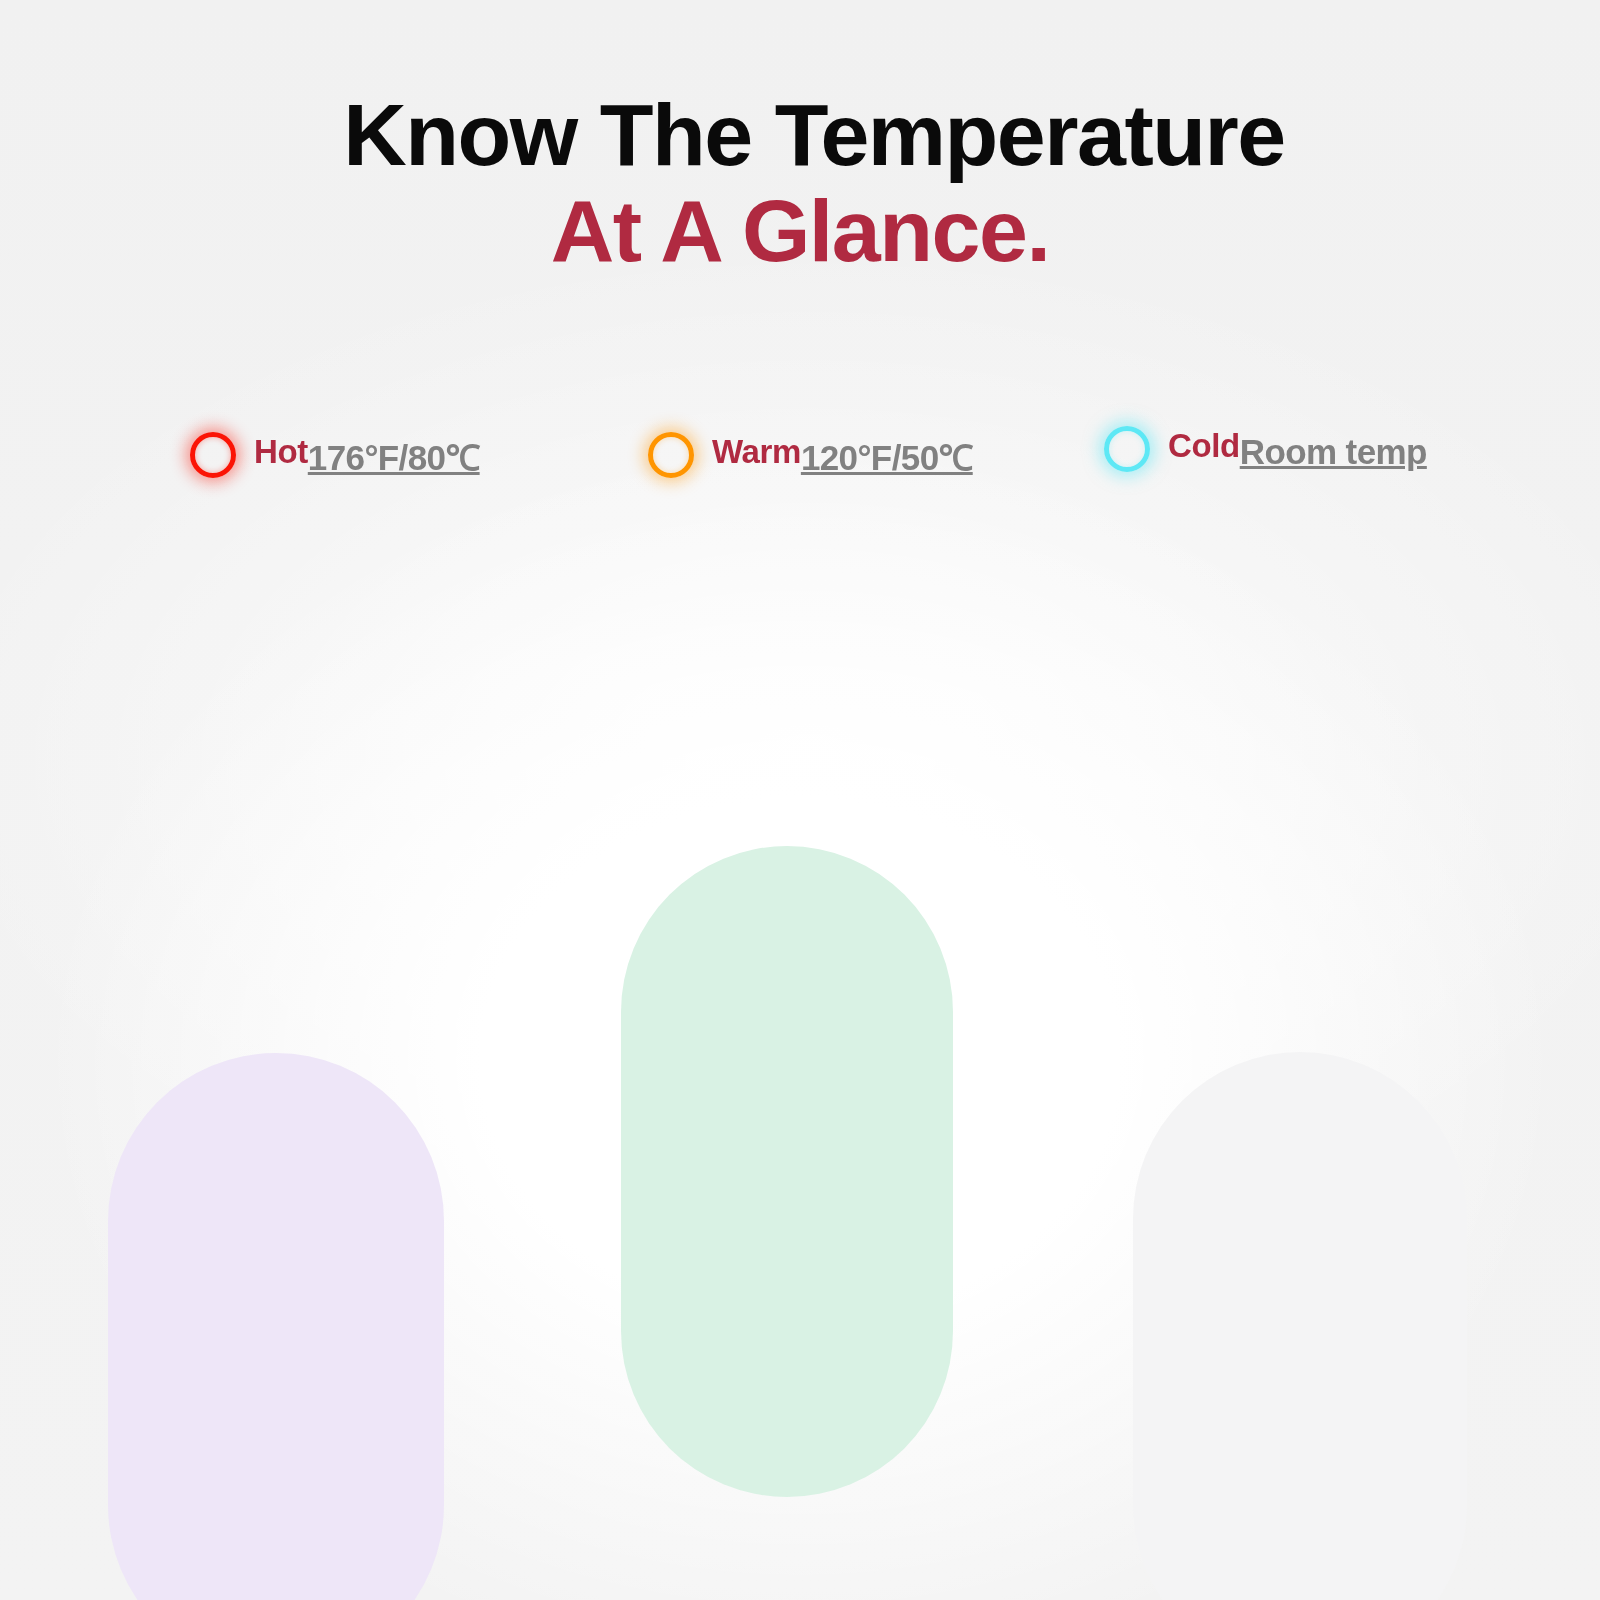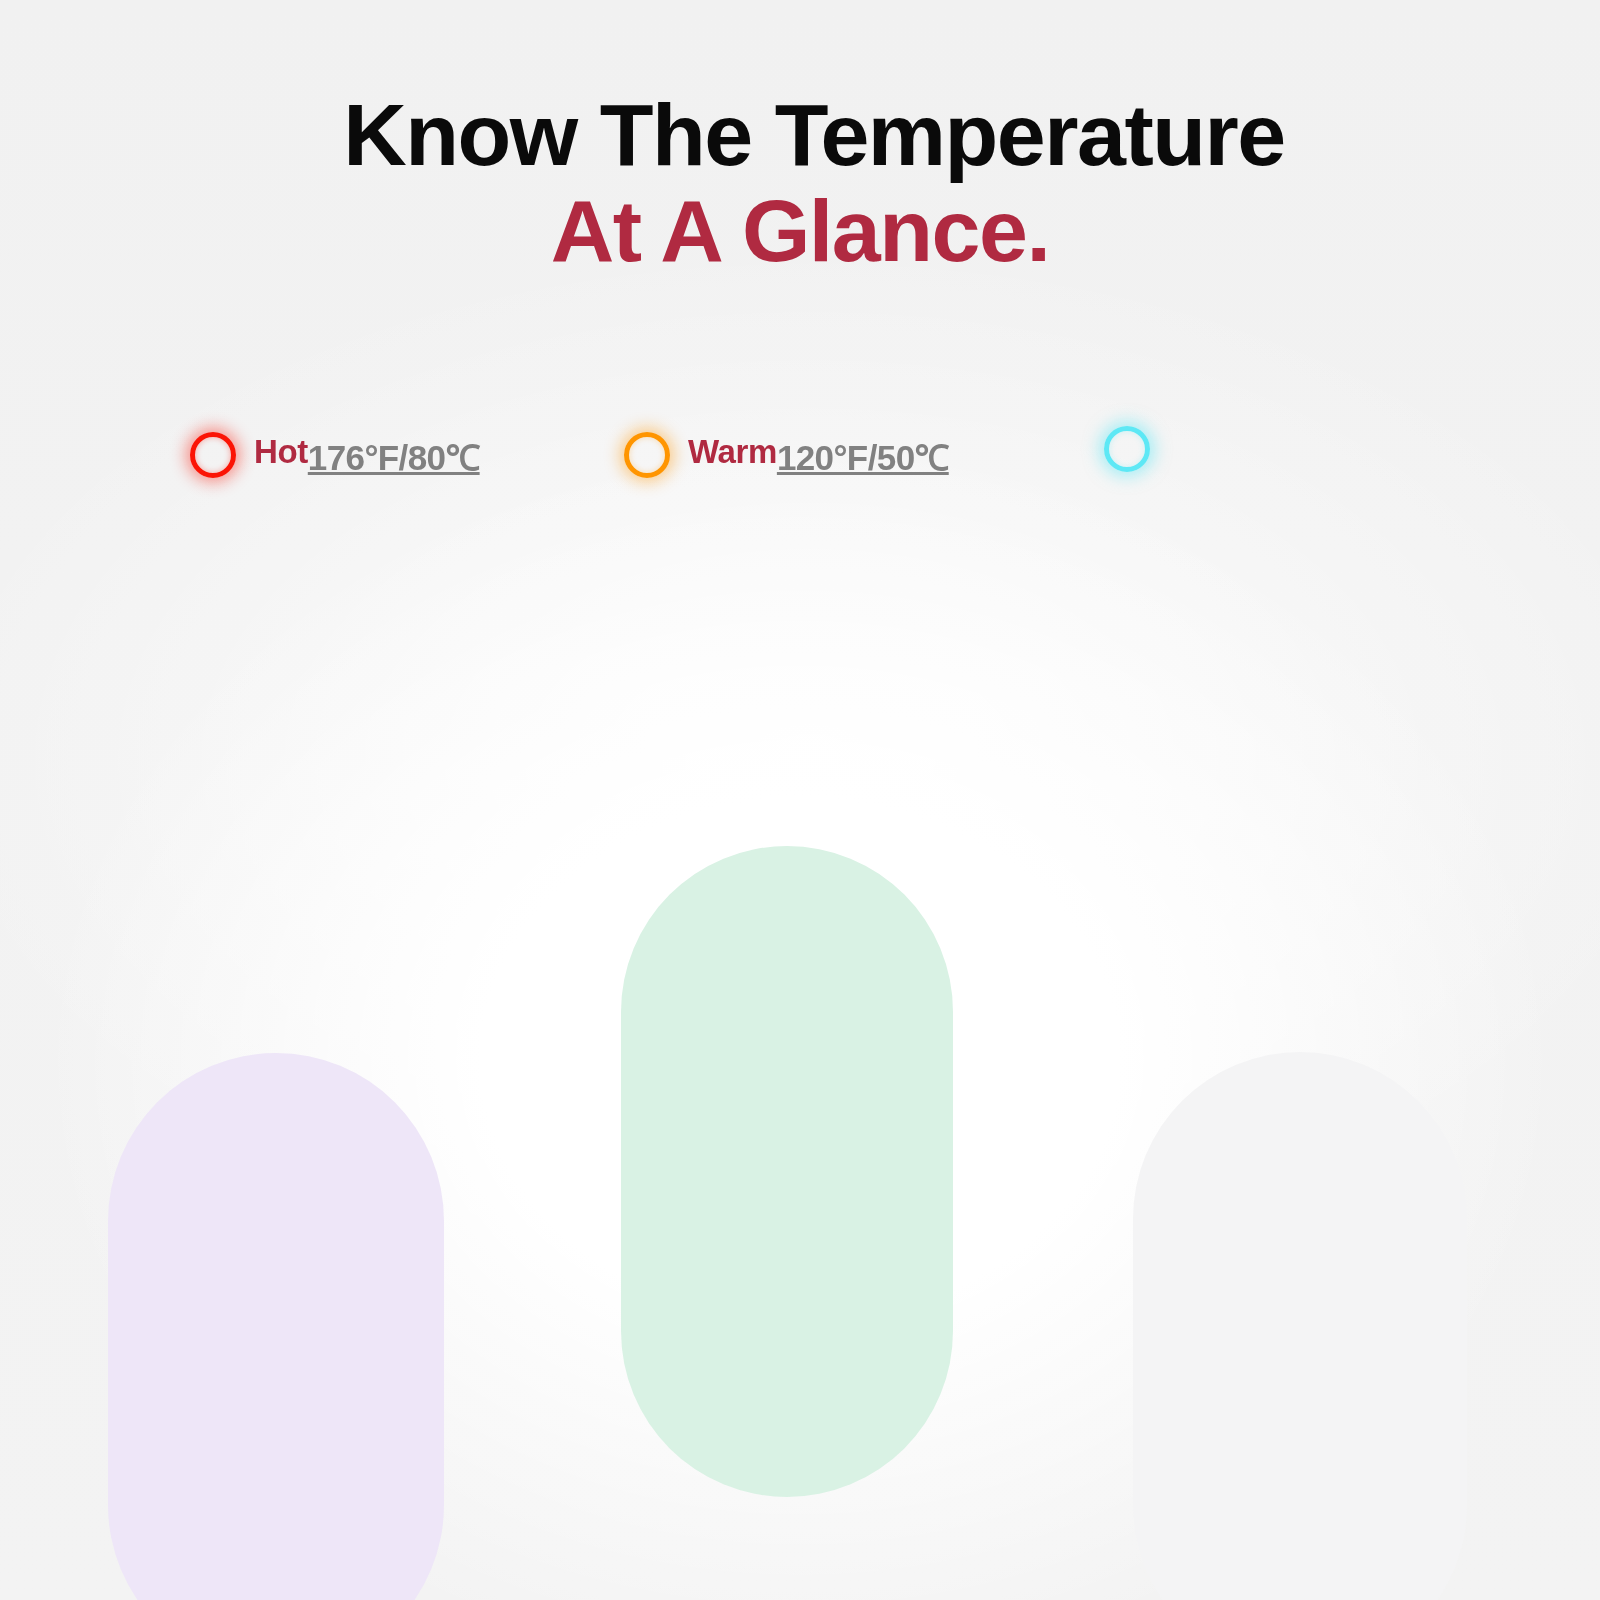--- a/index.html
+++ b/index.html
@@ -65,21 +65,21 @@
     height: 110px;
     z-index: 6;
   }
   .legend-item {
     position: absolute;
     display: flex;
     align-items: center;
     gap: 18px;
   }
   .legend-item.hot  { left: 190px; top: 14px; }
-  .legend-item.warm { left: 624px; top: 14px; }
+  .legend-item.warm { left: 648px; top: 14px; }
   .legend-item.cold { left: 1104px; top: 8px; }
 
   .ring {
     flex: 0 0 auto;
     width: 46px;
     height: 46px;
     border-radius: 50%;
     box-sizing: border-box;
     background: transparent;
   }
@@ -171,20 +171,24 @@
     <div class="legend-item warm">
       <span class="ring warm"></span>
       <span class="legend-text">
         <span class="legend-label">Warm</span>
         <span class="legend-value">120°F/50℃</span>
       </span>
     </div>
 
     <div class="legend-item cold">
       <span class="ring cold"></span>
+      <span class="legend-text">
+        <span class="legend-label">Cold</span>
+        <span class="legend-value">Room temp</span>
+      </span>
     </div>
 
   </div>
 
   <div class="capsules">
     <div class="capsule purple"></div>
     <div class="capsule green"></div>
     <div class="capsule gray"></div>
   </div>
 

